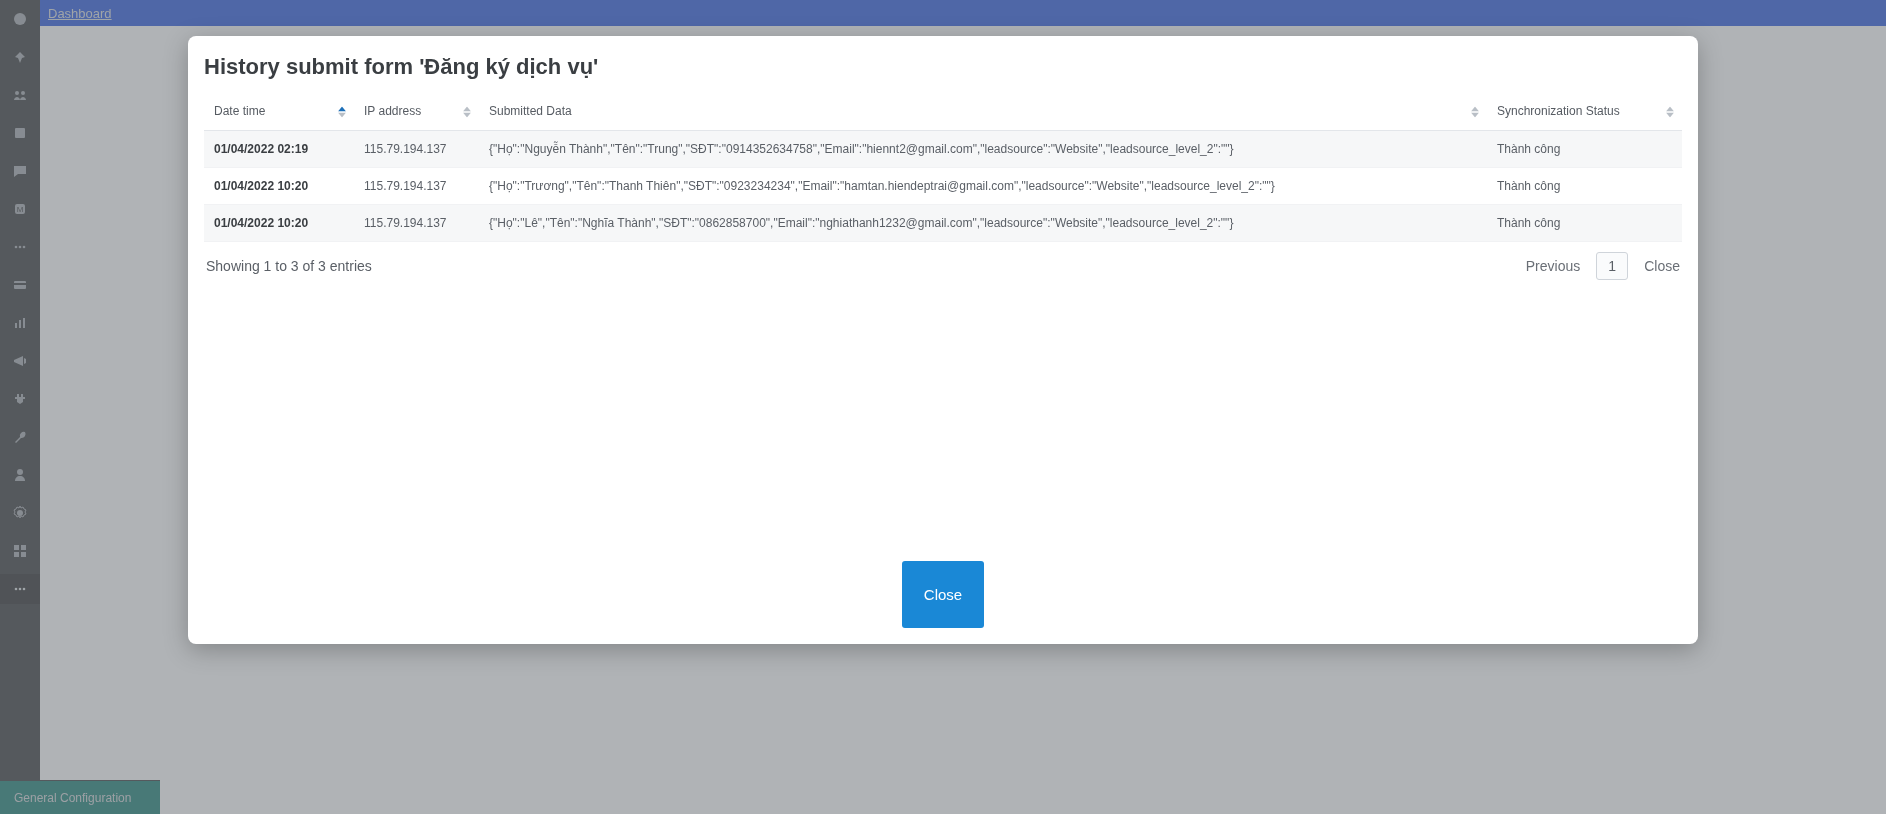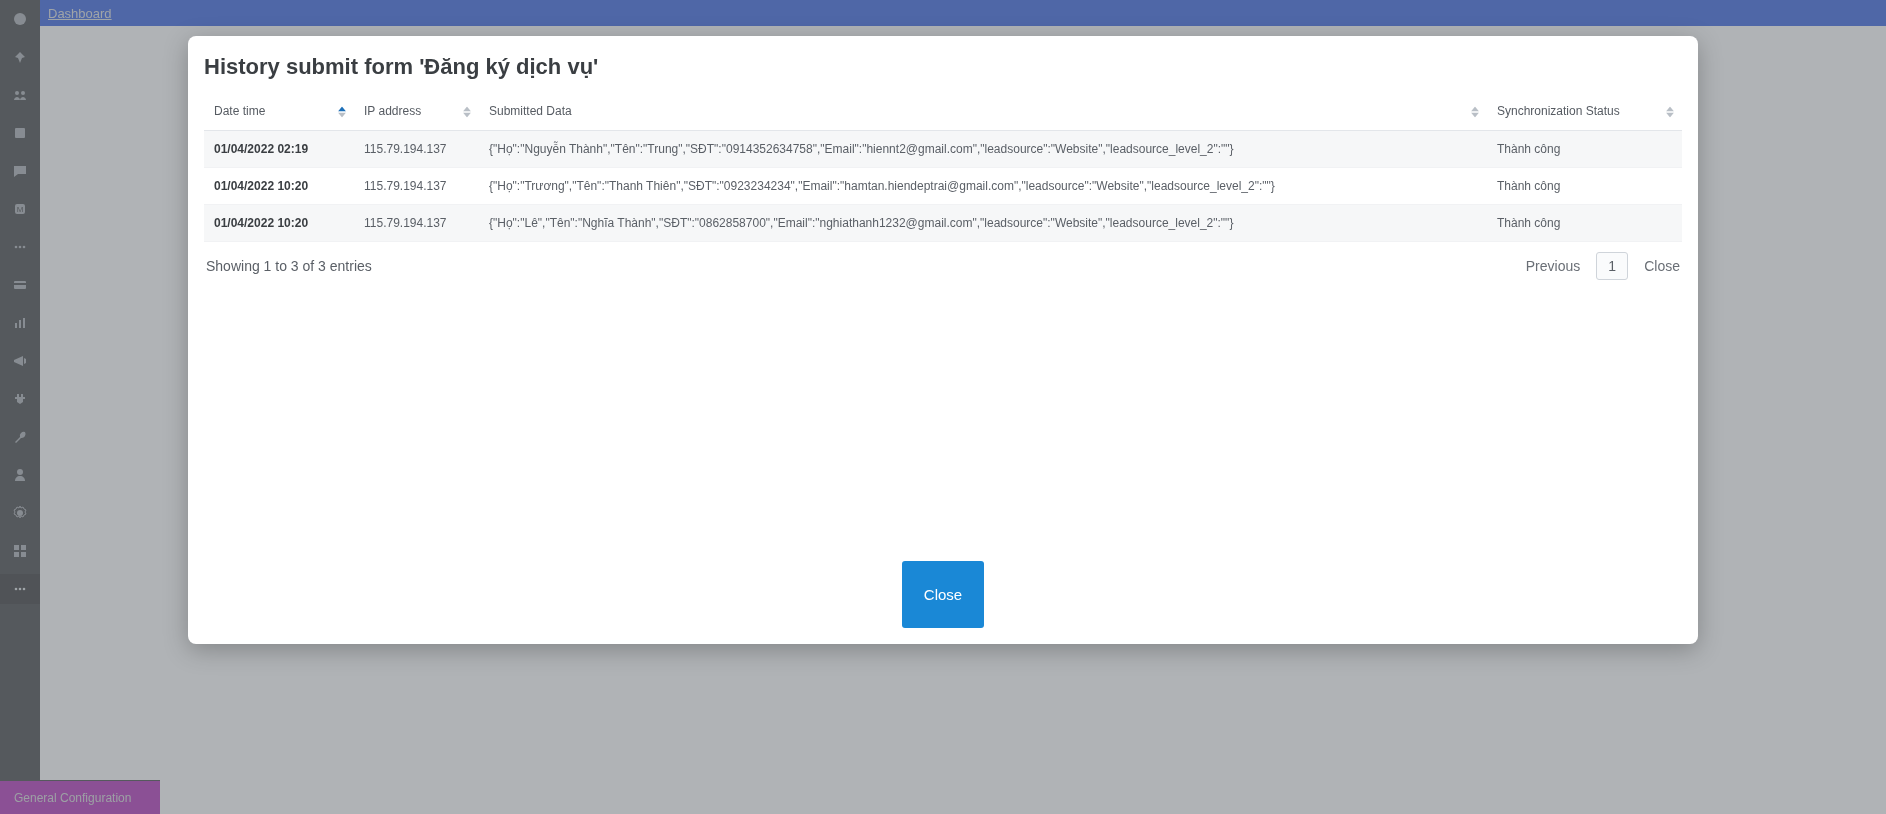--- a/index.html
+++ b/index.html
@@ -109,21 +109,21 @@
   .footer {
     display: flex; justify-content: center; padding-top: 10px; padding-bottom: 4px;
   }
   .close-btn {
     background: #1a88d6; color: #fff; border: none; border-radius: 3px;
     padding: 25px 22px; font-size: 15px; cursor: pointer;
   }
 
   .subnav {
     position: absolute; left: 0; bottom: 0; height: 34px;
-    width: 160px; background: #a21caf; color: #c8ccd1;
+    width: 160px; background: #0f766e; color: #c8ccd1;
     font-size: 12px; padding-left: 14px;
     display: flex; align-items: center;
     border-top: 1px solid #2b2f33;
   }
 </style>
 </head>
 <body>
 
 <div class="app">
   <div class="sidebar">

